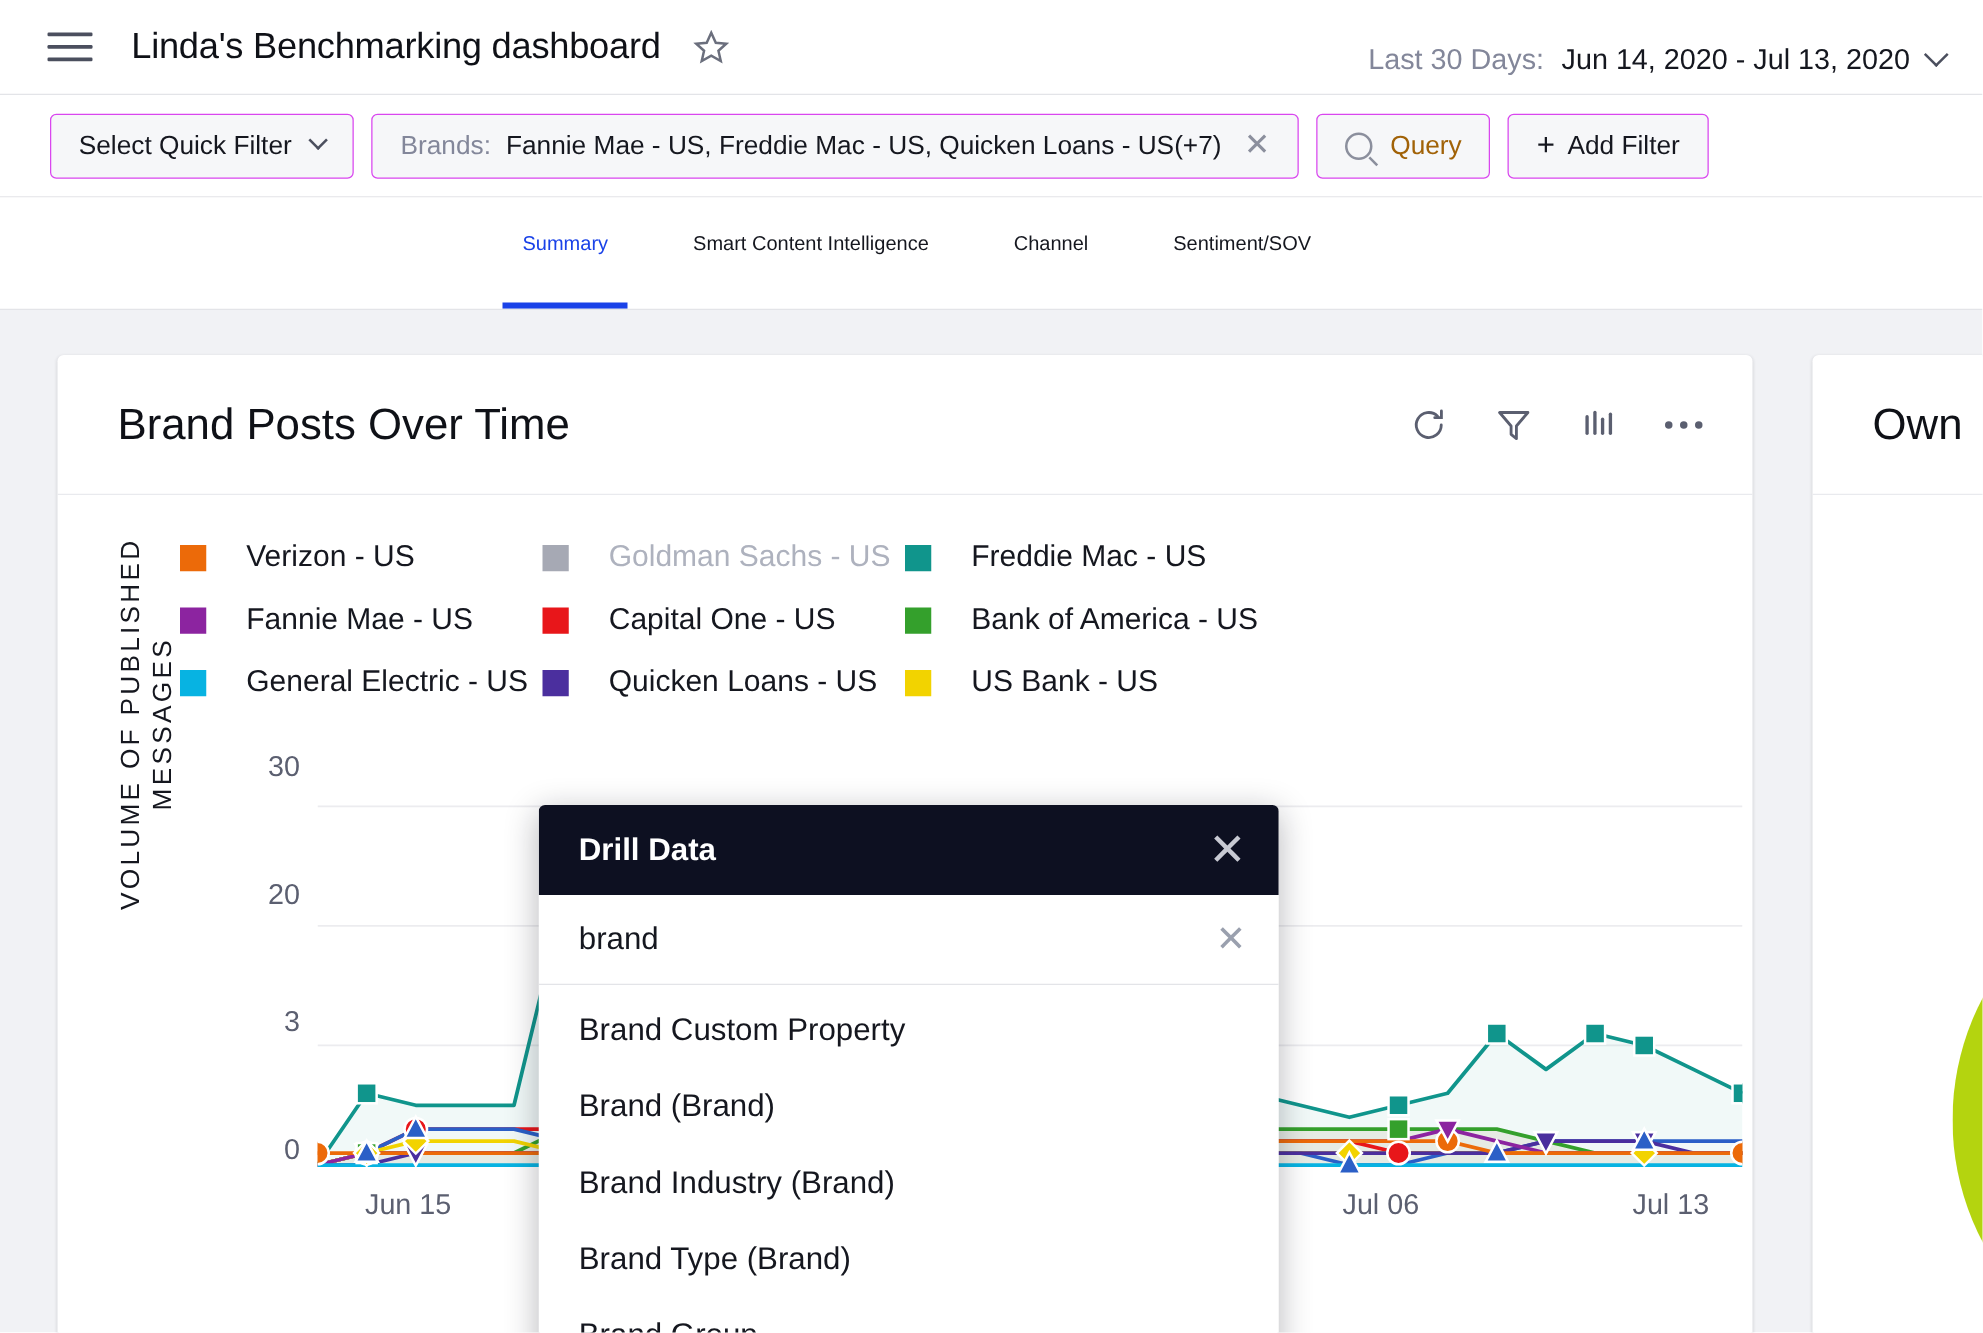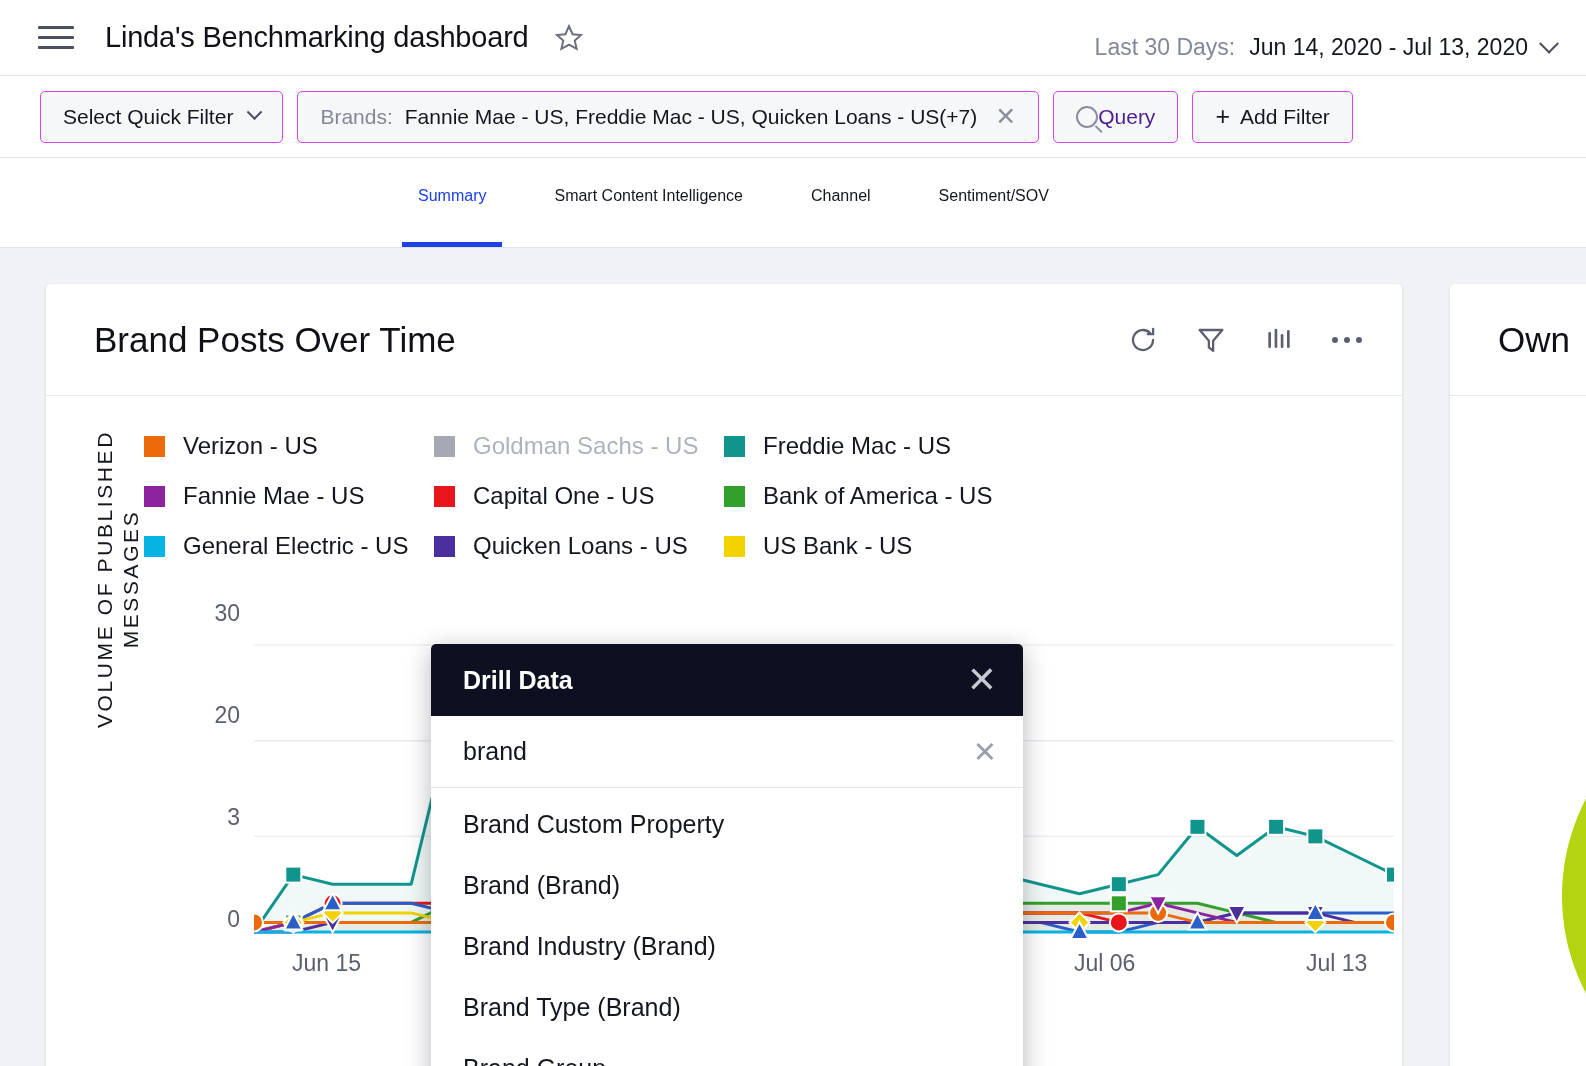--- a/index.html
+++ b/index.html
@@ -79,21 +79,21 @@
     white-space: nowrap;
     cursor: pointer;
   }
   .pill .muted { color: #83879a; }
   .pill .chev-down { margin-left: 16px; width: 11px; height: 11px; border-width: 2px; }
   .pill-x {
     margin-left: 18px;
     font-size: 25px; color: #8b8f9d; line-height: 1;
     cursor: pointer;
   }
-  .pill.query { color: #4c1d95; }
+  .pill.query { color: #a16207; gap: 14px; }
   .magnifier {
     width: 22px; height: 22px; border: 2.4px solid #8b8f9d; border-radius: 50%;
     position: relative; flex: 0 0 auto;
   }
   .magnifier::after {
     content: ""; position: absolute; right: -7px; bottom: -5px;
     width: 9px; height: 2.4px; background: #8b8f9d; transform: rotate(45deg);
   }
   .plus { font-size: 25px; margin-right: 10px; color: #15171f; }
 
@@ -150,21 +150,21 @@
 
   
   .legend {
     position: absolute; left: 46px; top: 148px;
     width: 1310px;
     display: grid;
     grid-template-columns: 290px 290px 290px;
     row-gap: 22px;
     padding-left: 52px;
   }
-  .leg { display: flex; align-items: center; gap: 18px; font-size: 24px; color: #15171f; cursor: pointer; white-space: nowrap; }
+  .leg { display: flex; align-items: center; gap: 32px; font-size: 24px; color: #15171f; cursor: pointer; white-space: nowrap; }
   .leg.dim { color: #aeb2be; }
   .leg .sw { width: 21px; height: 21px; flex: 0 0 auto; }
   .leg.dim .sw { background: #a6a9b4 !important; }
 
   
   .chartwrap { position: absolute; left: 48px; top: 330px; width: 1300px; height: 450px; }
   .ylabel {
     position: absolute; left: -2px; top: 10px;
     width: 330px;
     transform: rotate(-90deg);

